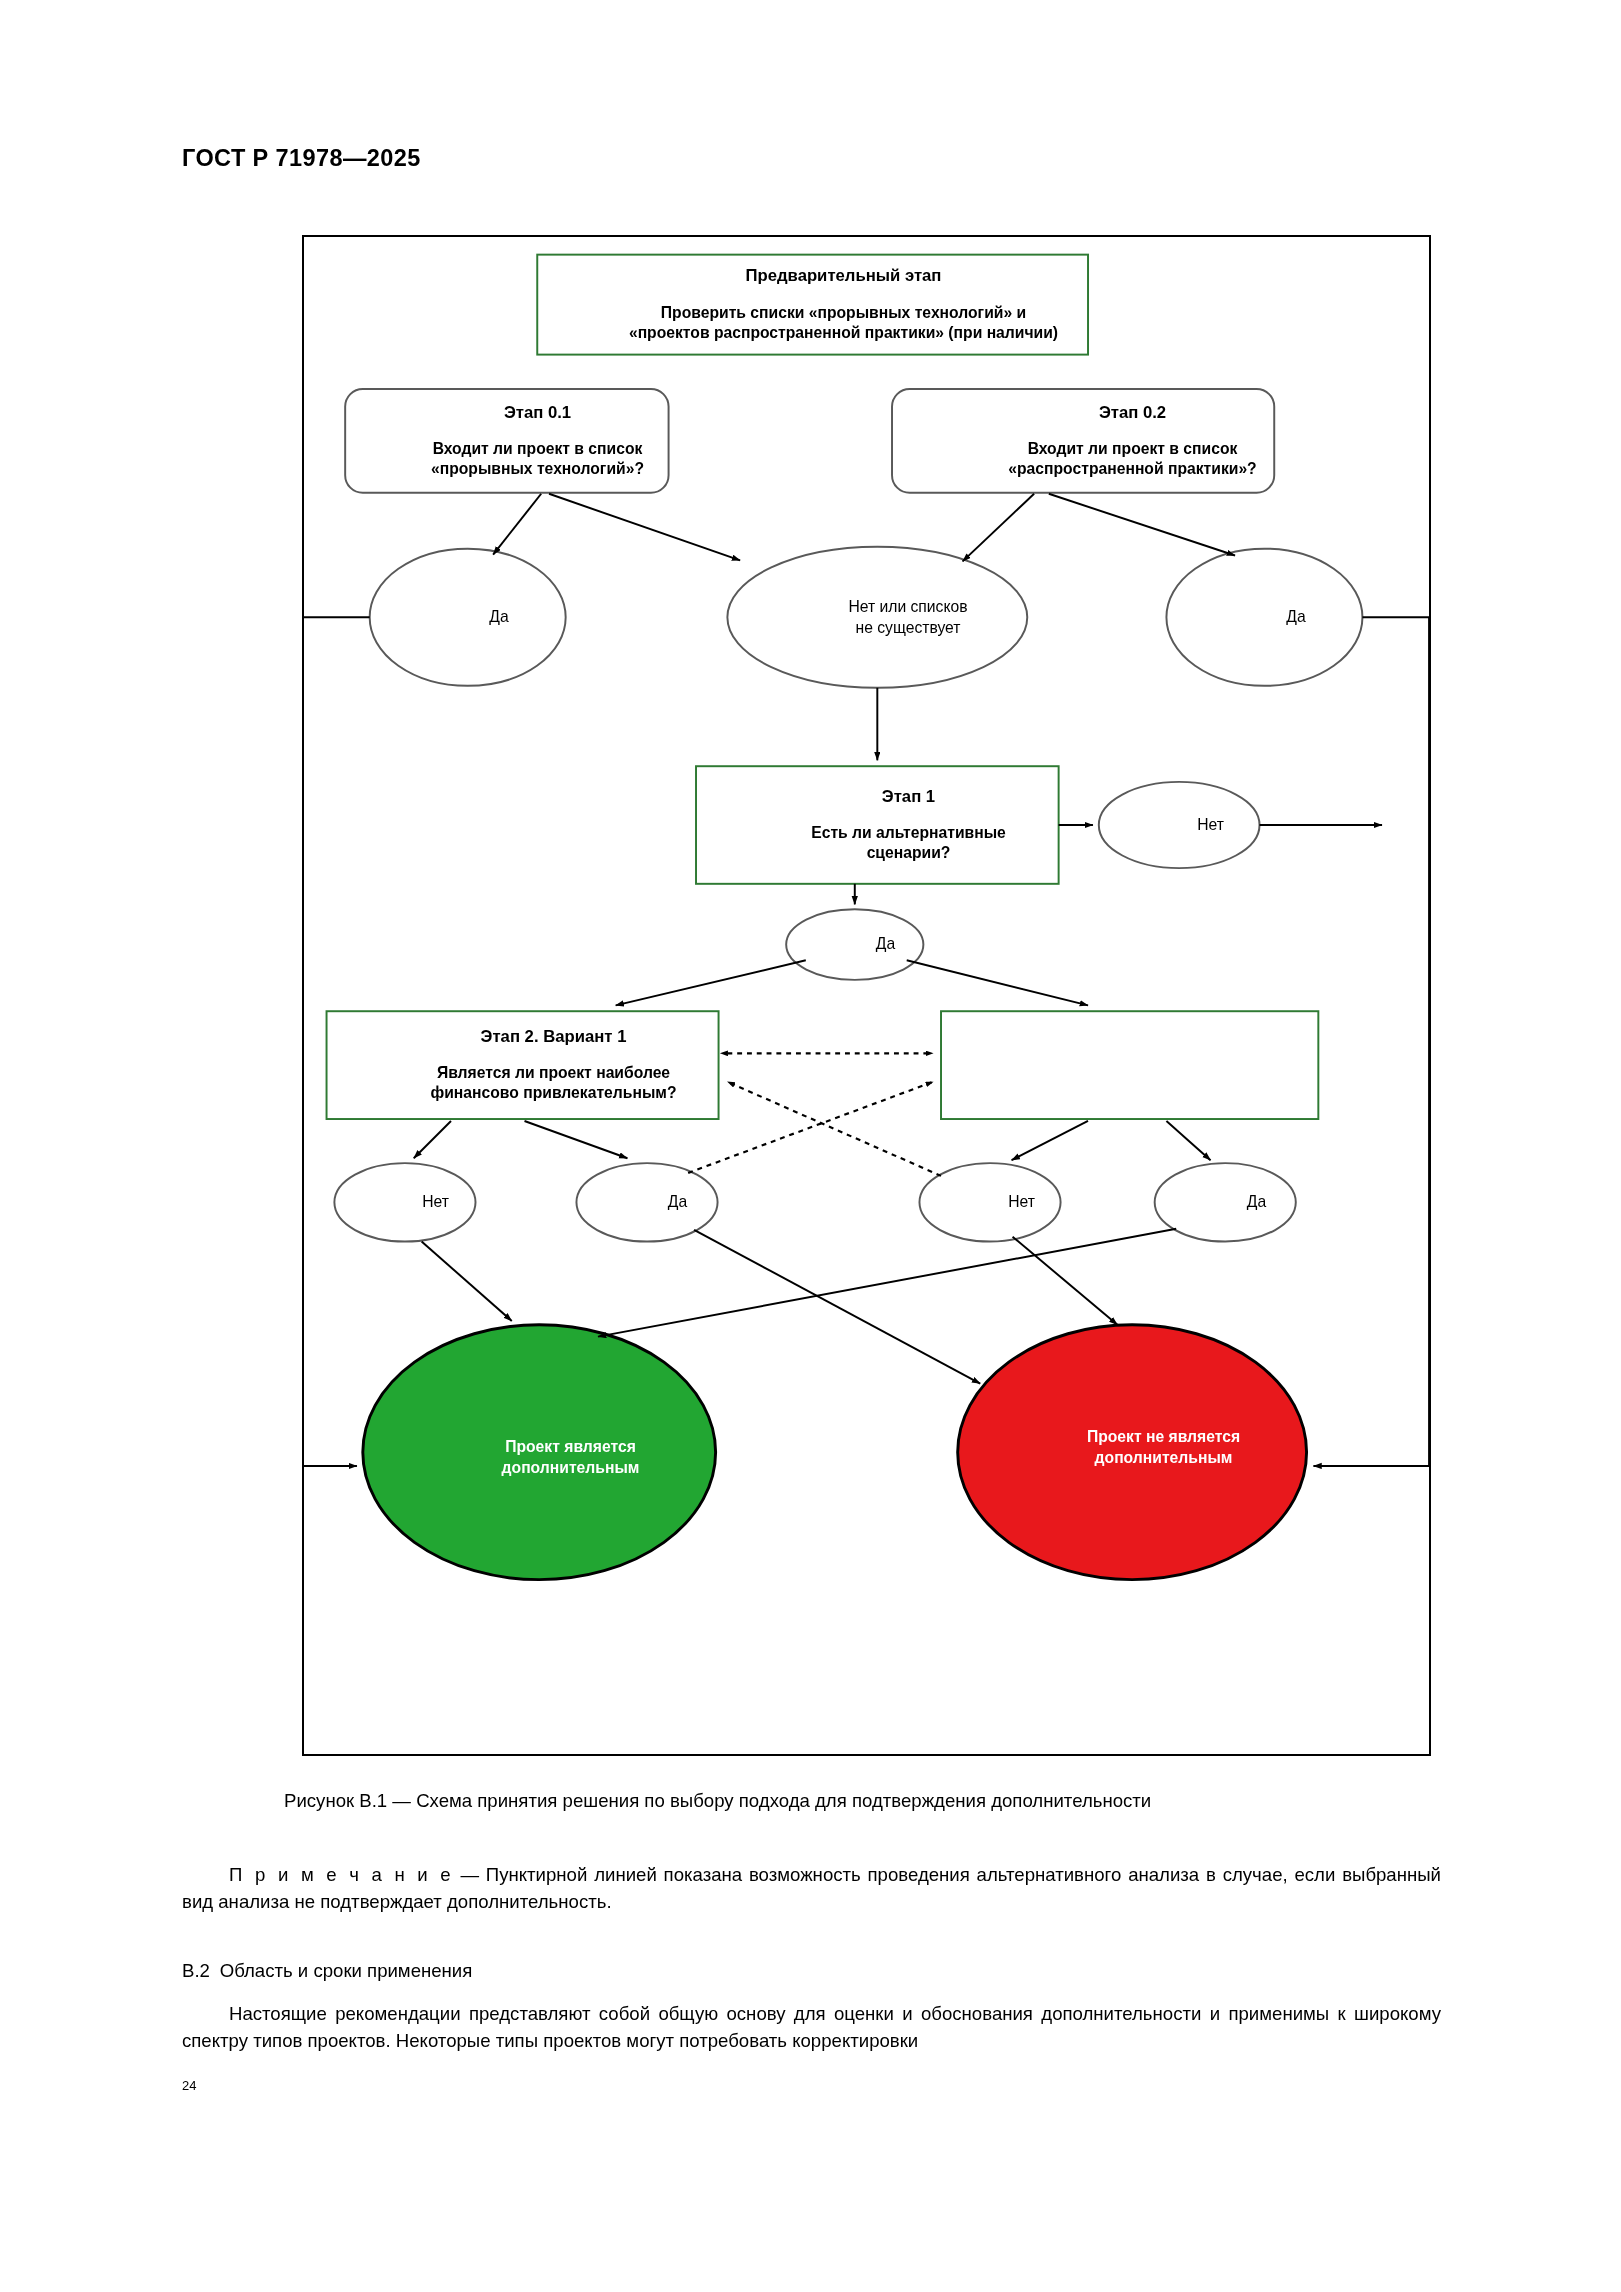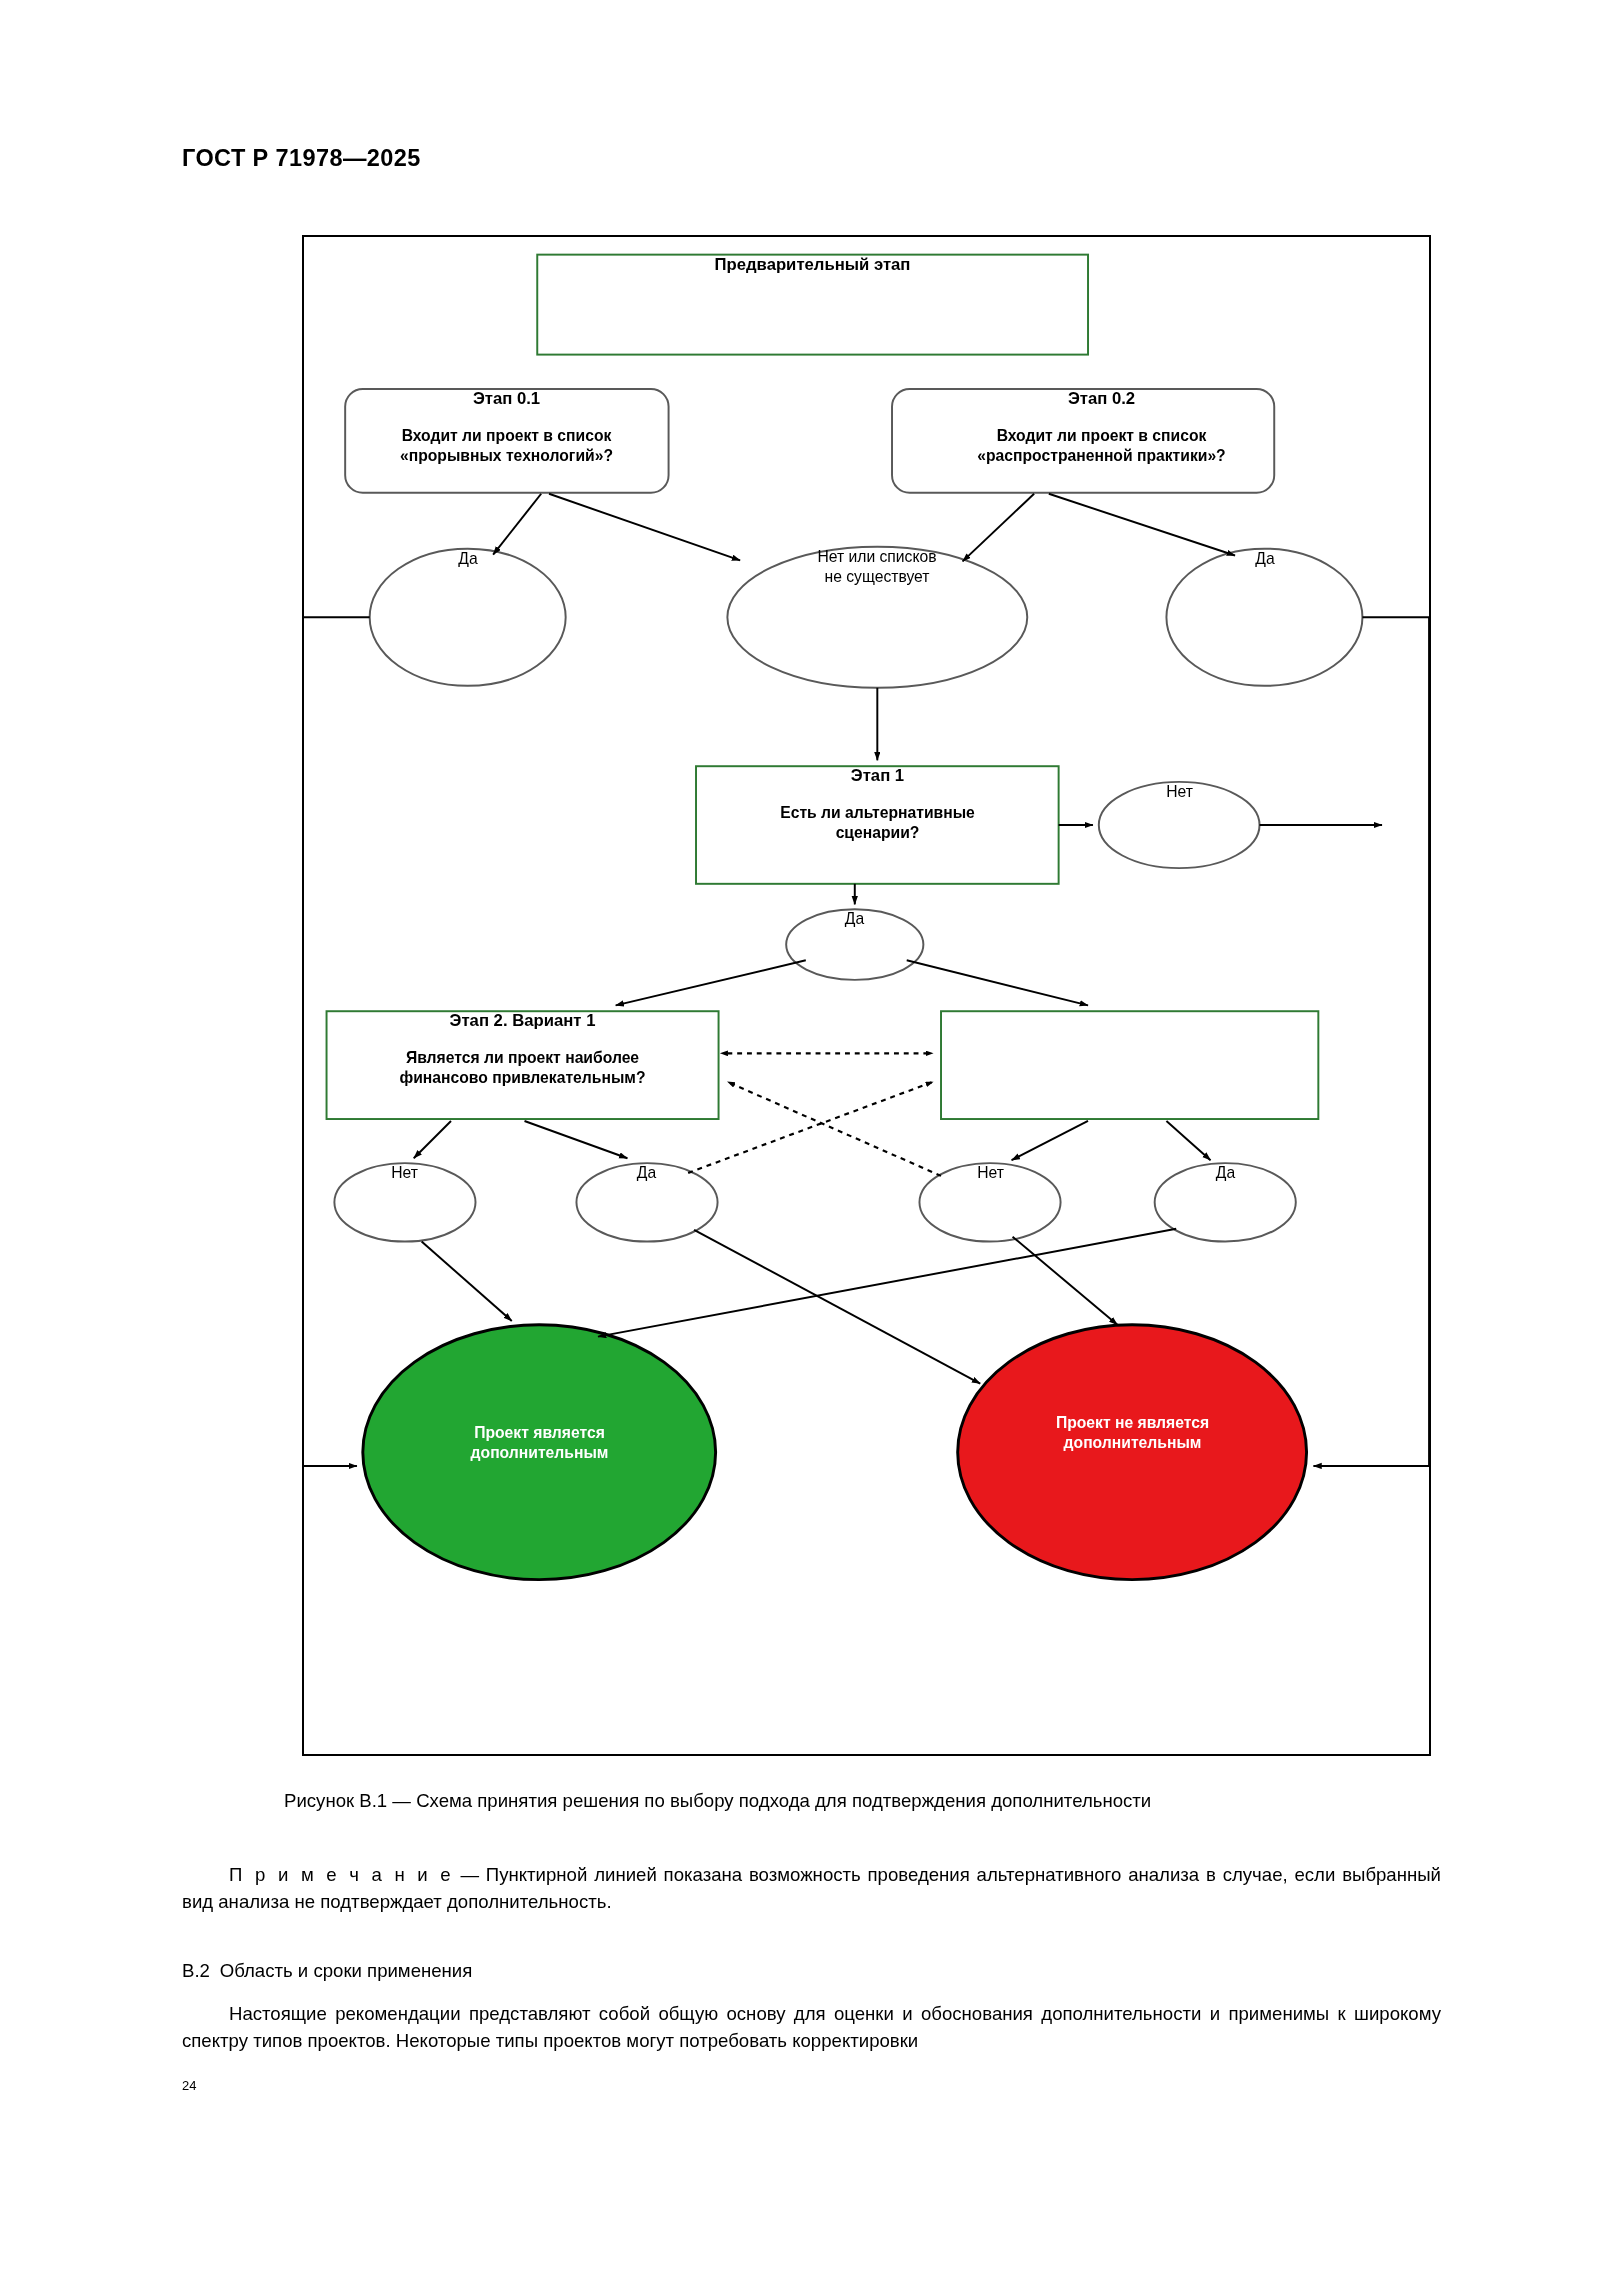--- a/index.html
+++ b/index.html
@@ -46,22 +46,24 @@
     height: 1521px;
   }
 
   
   .node-text {
     position: absolute;
     box-sizing: border-box;
     display: flex;
     flex-direction: column;
     align-items: center;
+    justify-content: center;
     text-align: center;
     pointer-events: none;
+    margin-left: 31px;
   }
   .node-title {
     font-weight: bold;
     font-size: 16.7px;
     line-height: 1.25;
   }
   .node-body {
     font-weight: bold;
     font-size: 15.7px;
     line-height: 1.28;
@@ -228,20 +230,24 @@
       <path d="M432,833 L642,833" marker-end="url(#arrowS)" marker-start="url(#arrowStart)"></path>
 
       <path d="M392,955 L642,862" marker-end="url(#arrowS)"></path>
 
       <path d="M650,958 L432,862" marker-end="url(#arrowS)"></path>
     </g>
   </svg>
 
   <div class="node-text" style="left:233px; top:17.6px; width:551px; height:100px;">
     <div class="node-title">Предварительный этап</div>
+    <div class="node-body">
+      <div>Проверить списки «прорывных технологий» и</div>
+      <div>«проектов распространенной практики» (при наличии)</div>
+    </div>
   </div>
 
   <div class="node-text" style="left:41px; top:152px; width:323px; height:104px;">
     <div class="node-title">Этап 0.1</div>
     <div class="node-body">
       <div>Входит ли проект в список</div>
       <div>«прорывных технологий»?</div>
     </div>
   </div>
 

